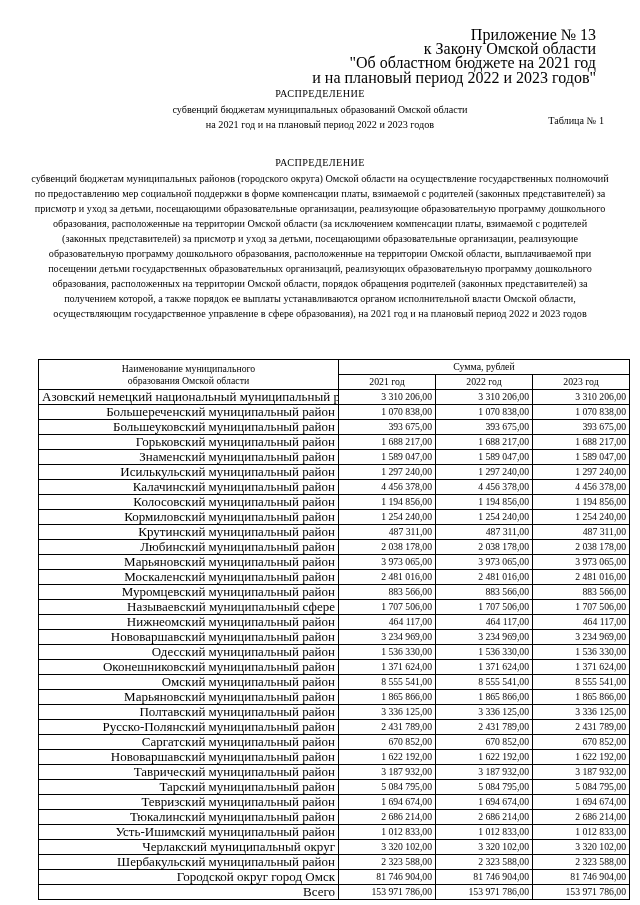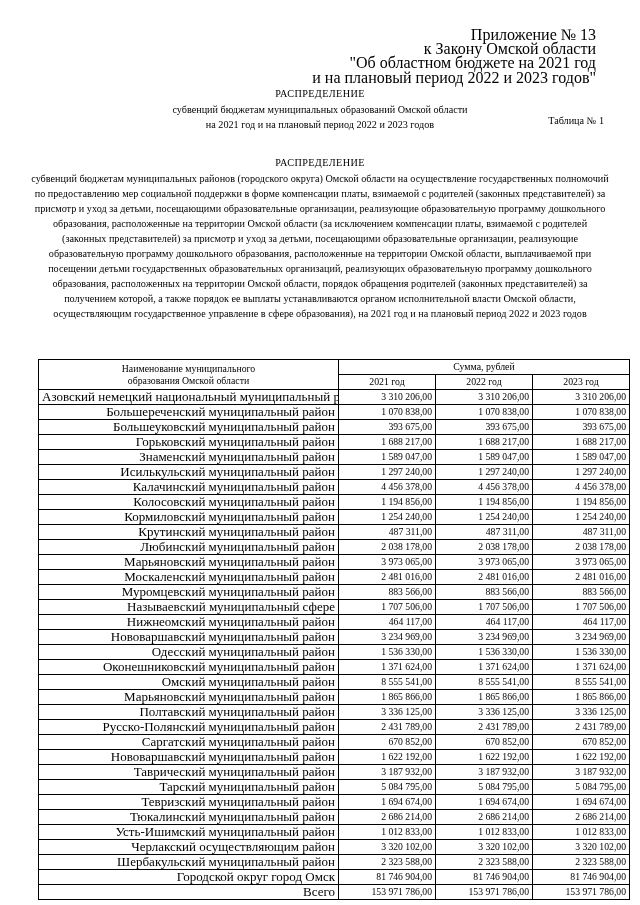--- a/index.html
+++ b/index.html
@@ -350,21 +350,21 @@
             <td class="cell-num">2 686 214,00</td>
             <td class="cell-num">2 686 214,00</td>
           </tr>
           <tr>
             <td class="cell-name">Усть-Ишимский муниципальный район</td>
             <td class="cell-num">1 012 833,00</td>
             <td class="cell-num">1 012 833,00</td>
             <td class="cell-num">1 012 833,00</td>
           </tr>
           <tr>
-            <td class="cell-name">Черлакский осуществляющим район</td>
+            <td class="cell-name">Черлакский муниципальный округ</td>
             <td class="cell-num">3 320 102,00</td>
             <td class="cell-num">3 320 102,00</td>
             <td class="cell-num">3 320 102,00</td>
           </tr>
           <tr>
             <td class="cell-name">Шербакульский муниципальный район</td>
             <td class="cell-num">2 323 588,00</td>
             <td class="cell-num">2 323 588,00</td>
             <td class="cell-num">2 323 588,00</td>
           </tr>

